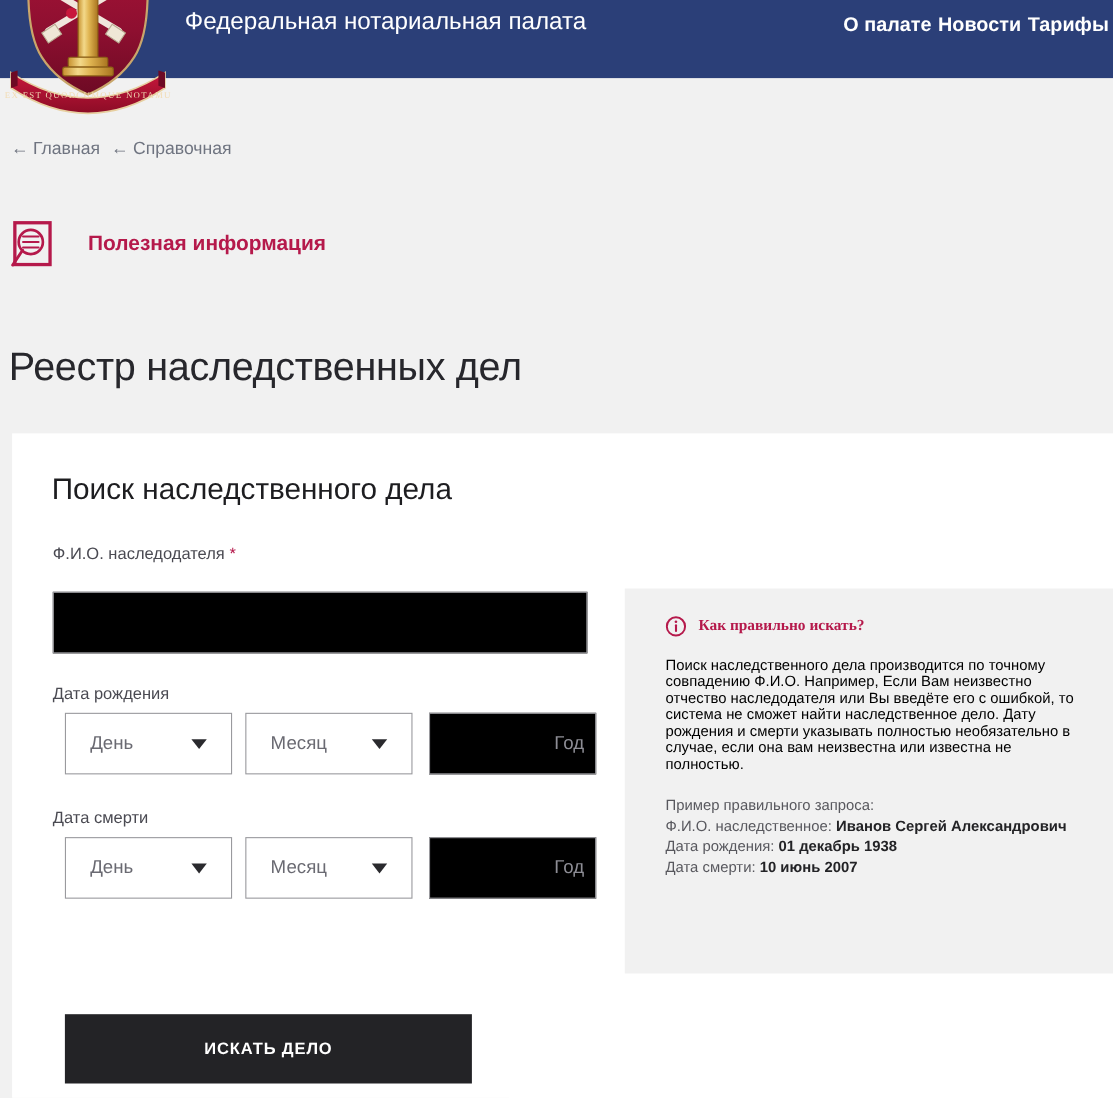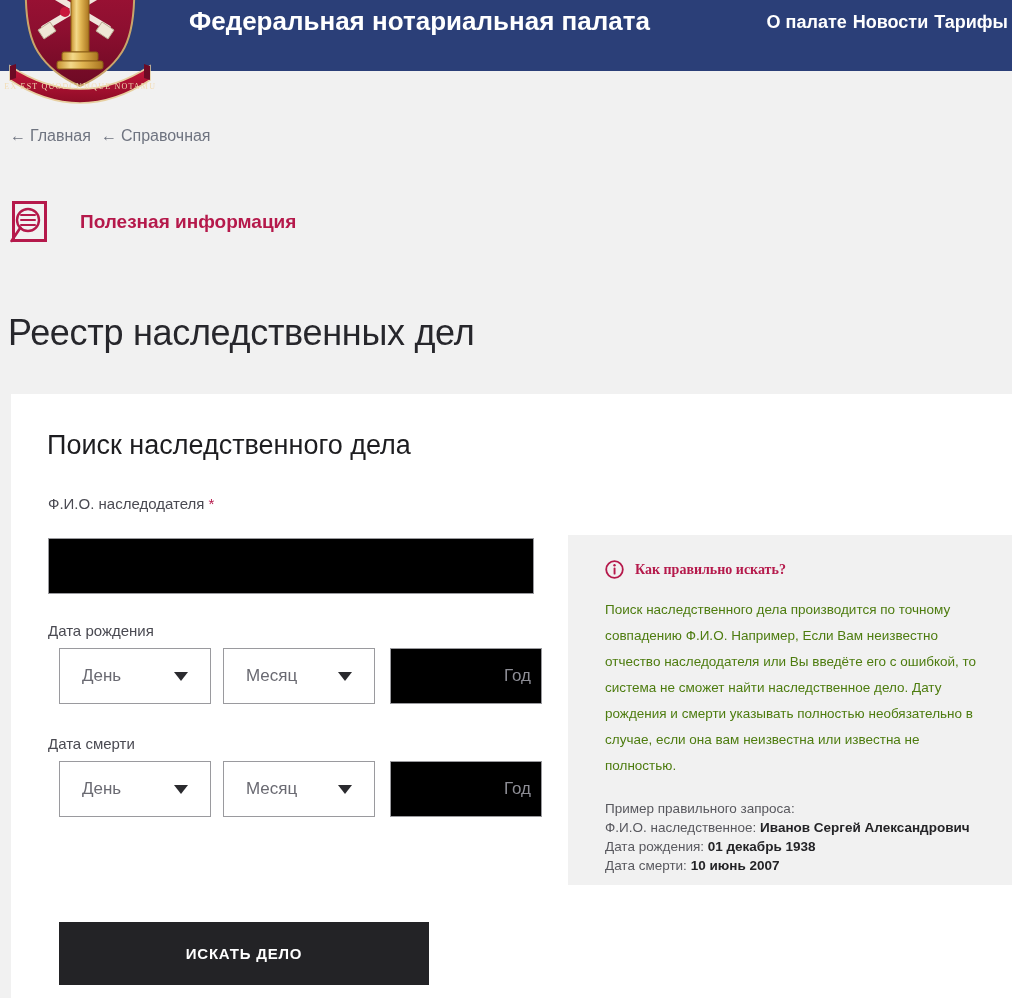--- a/index.html
+++ b/index.html
@@ -21,26 +21,25 @@
     left: 0; top: 0;
     width: 1012px;
     height: 71px;
     background: #2b3f78;
     overflow: visible;
   }
   .header-title {
     position: absolute;
     left: 168px;
     top: 6px;
-    font-size: 26px;
-    font-weight: bold;
+    font-size: 22px;
+    font-weight: normal;
     color: #ffffff;
     letter-spacing: 0px;
     white-space: nowrap;
-    margin-left: 21px;
   }
   .header-nav {
     position: absolute;
     right: 4px;
     top: 10px;
     display: flex;
     gap: 6px;
     align-items: center;
     white-space: nowrap;
   }
@@ -234,22 +233,22 @@
   }
   .info-i-icon { width: 19px; height: 19px; display: block; }
   .info-head-text {
     font-size: 14px;
     font-weight: bold;
     color: #b5194b;
     white-space: nowrap;
   }
   .info-body {
     font-size: 13.5px;
-    line-height: 26px;
-    color: #4d7c0f;
+    line-height: 15px;
+    color: #000000;
     max-width: 382px;
   }
   .info-example {
     margin-top: 20px;
     font-size: 13.5px;
     line-height: 19px;
     color: #58585e;
   }
   .info-example b { color: #232326; }
 </style>

